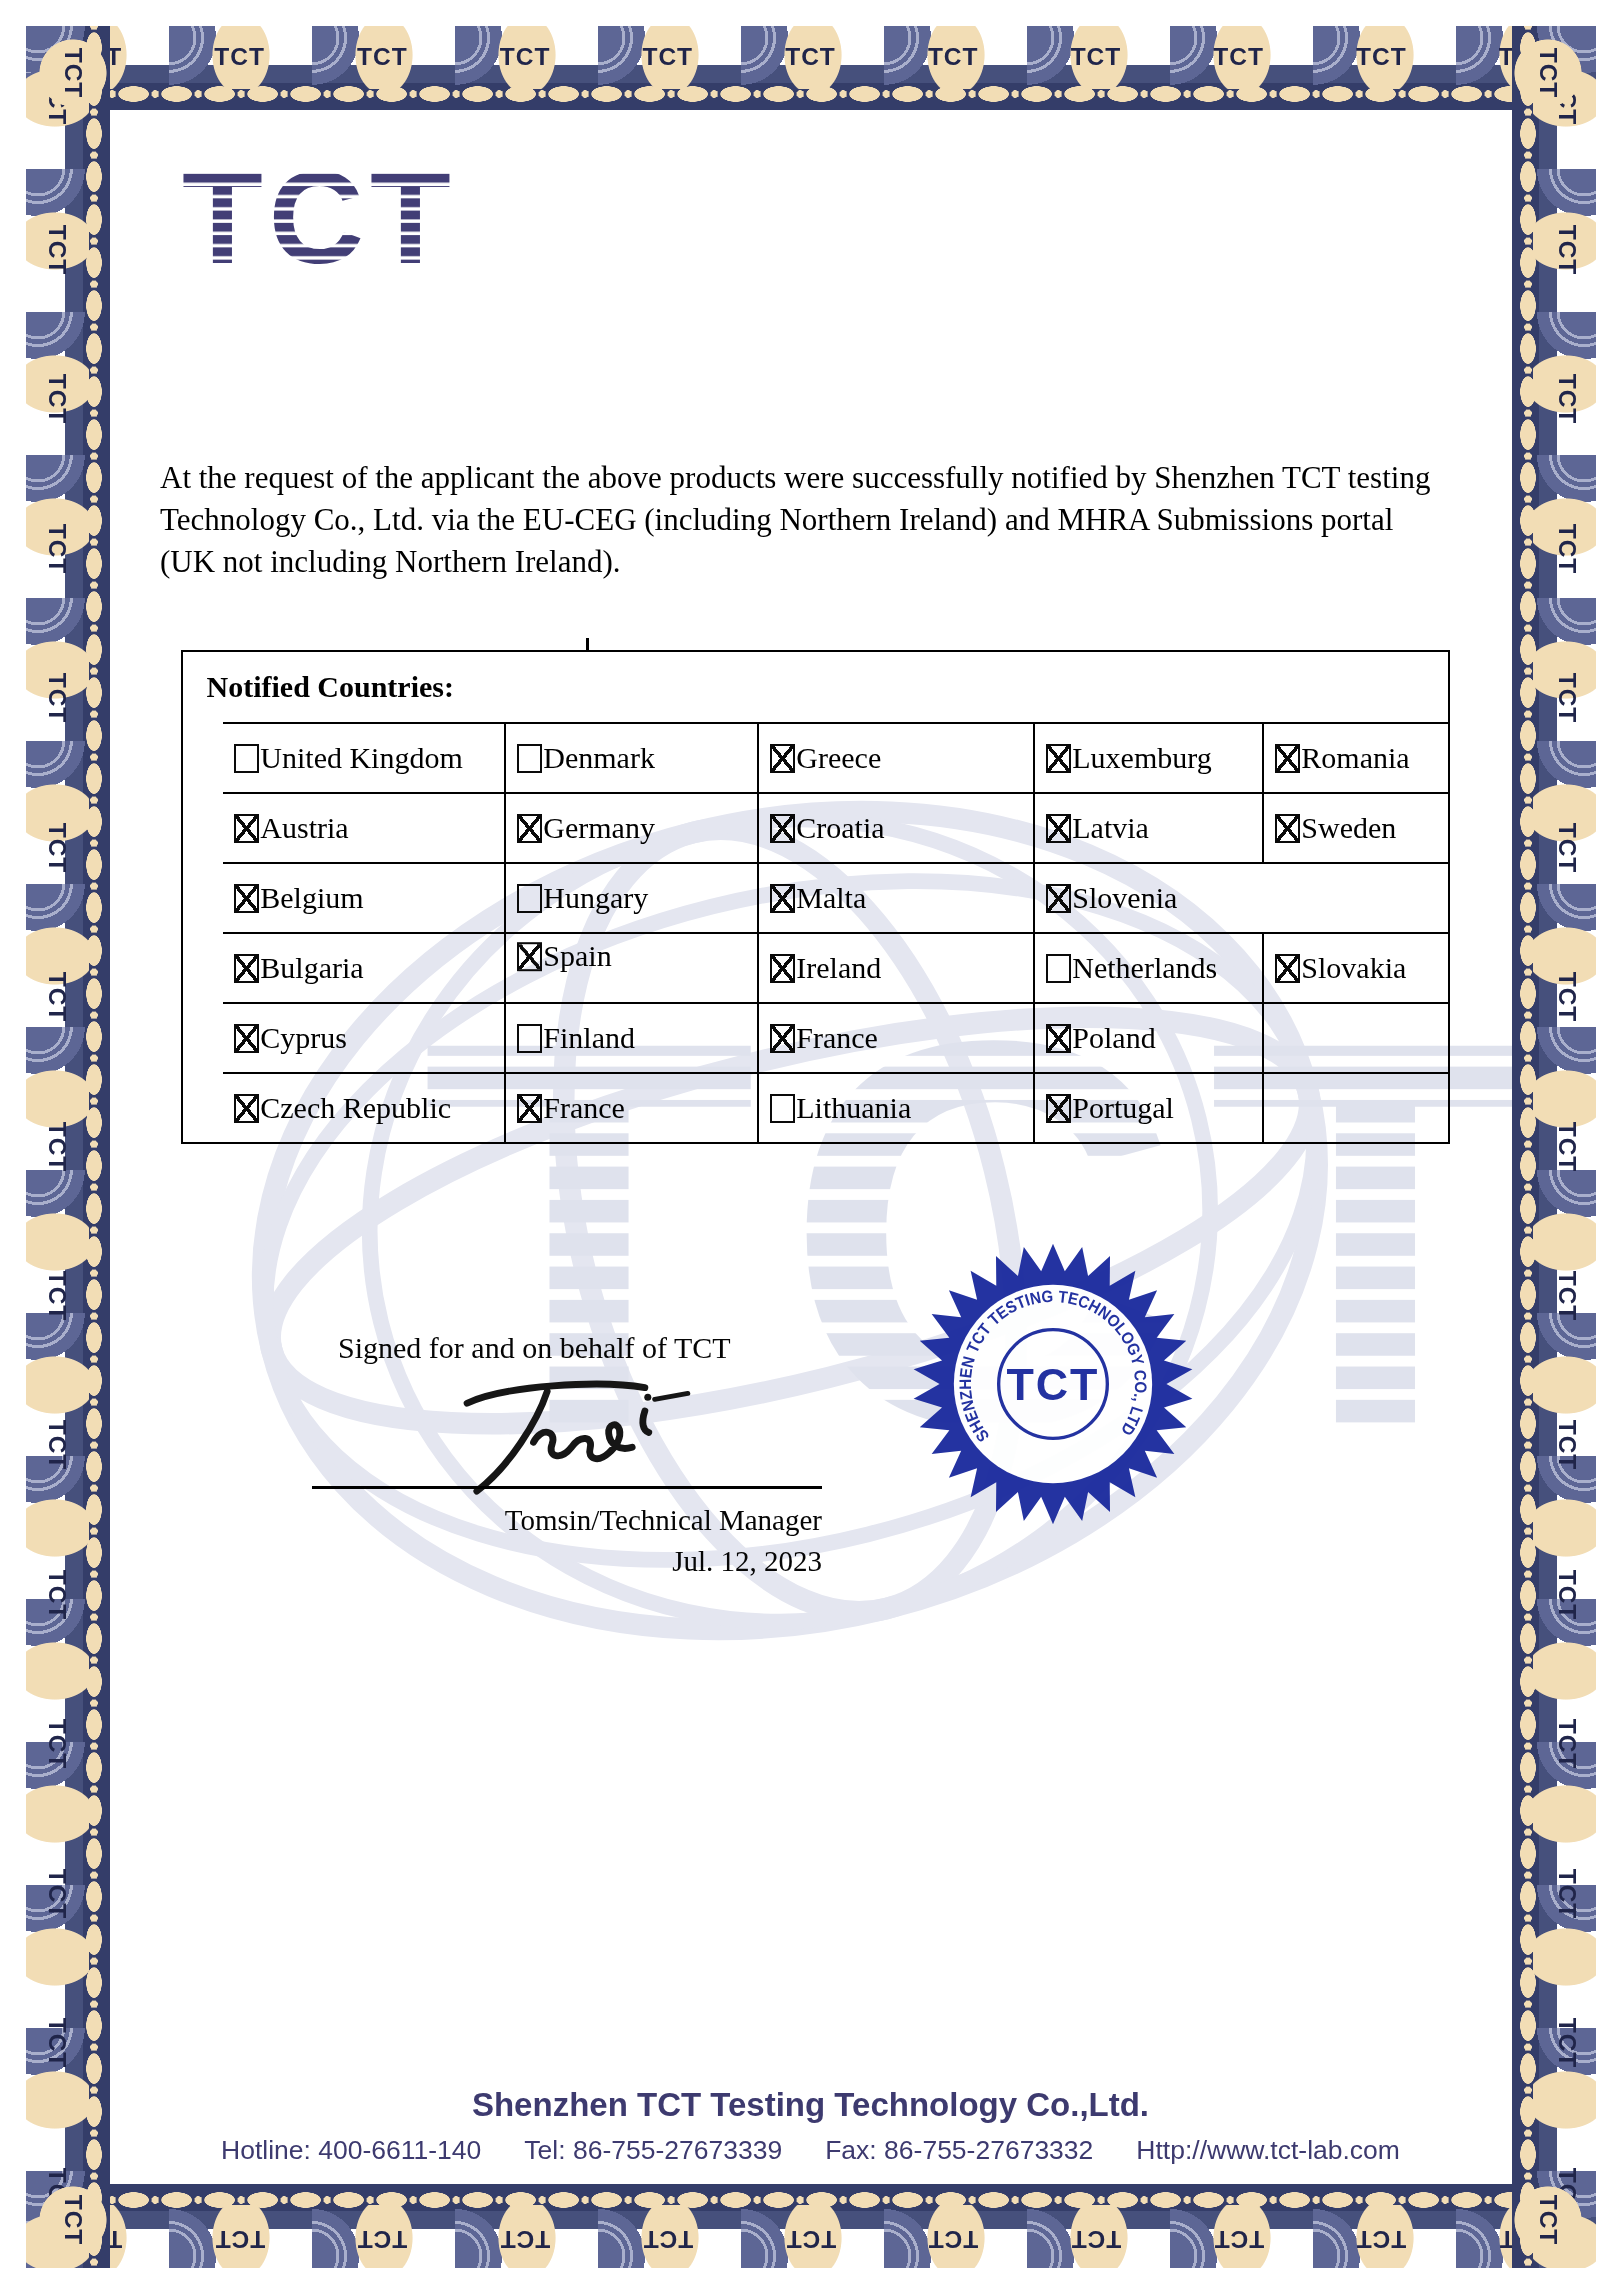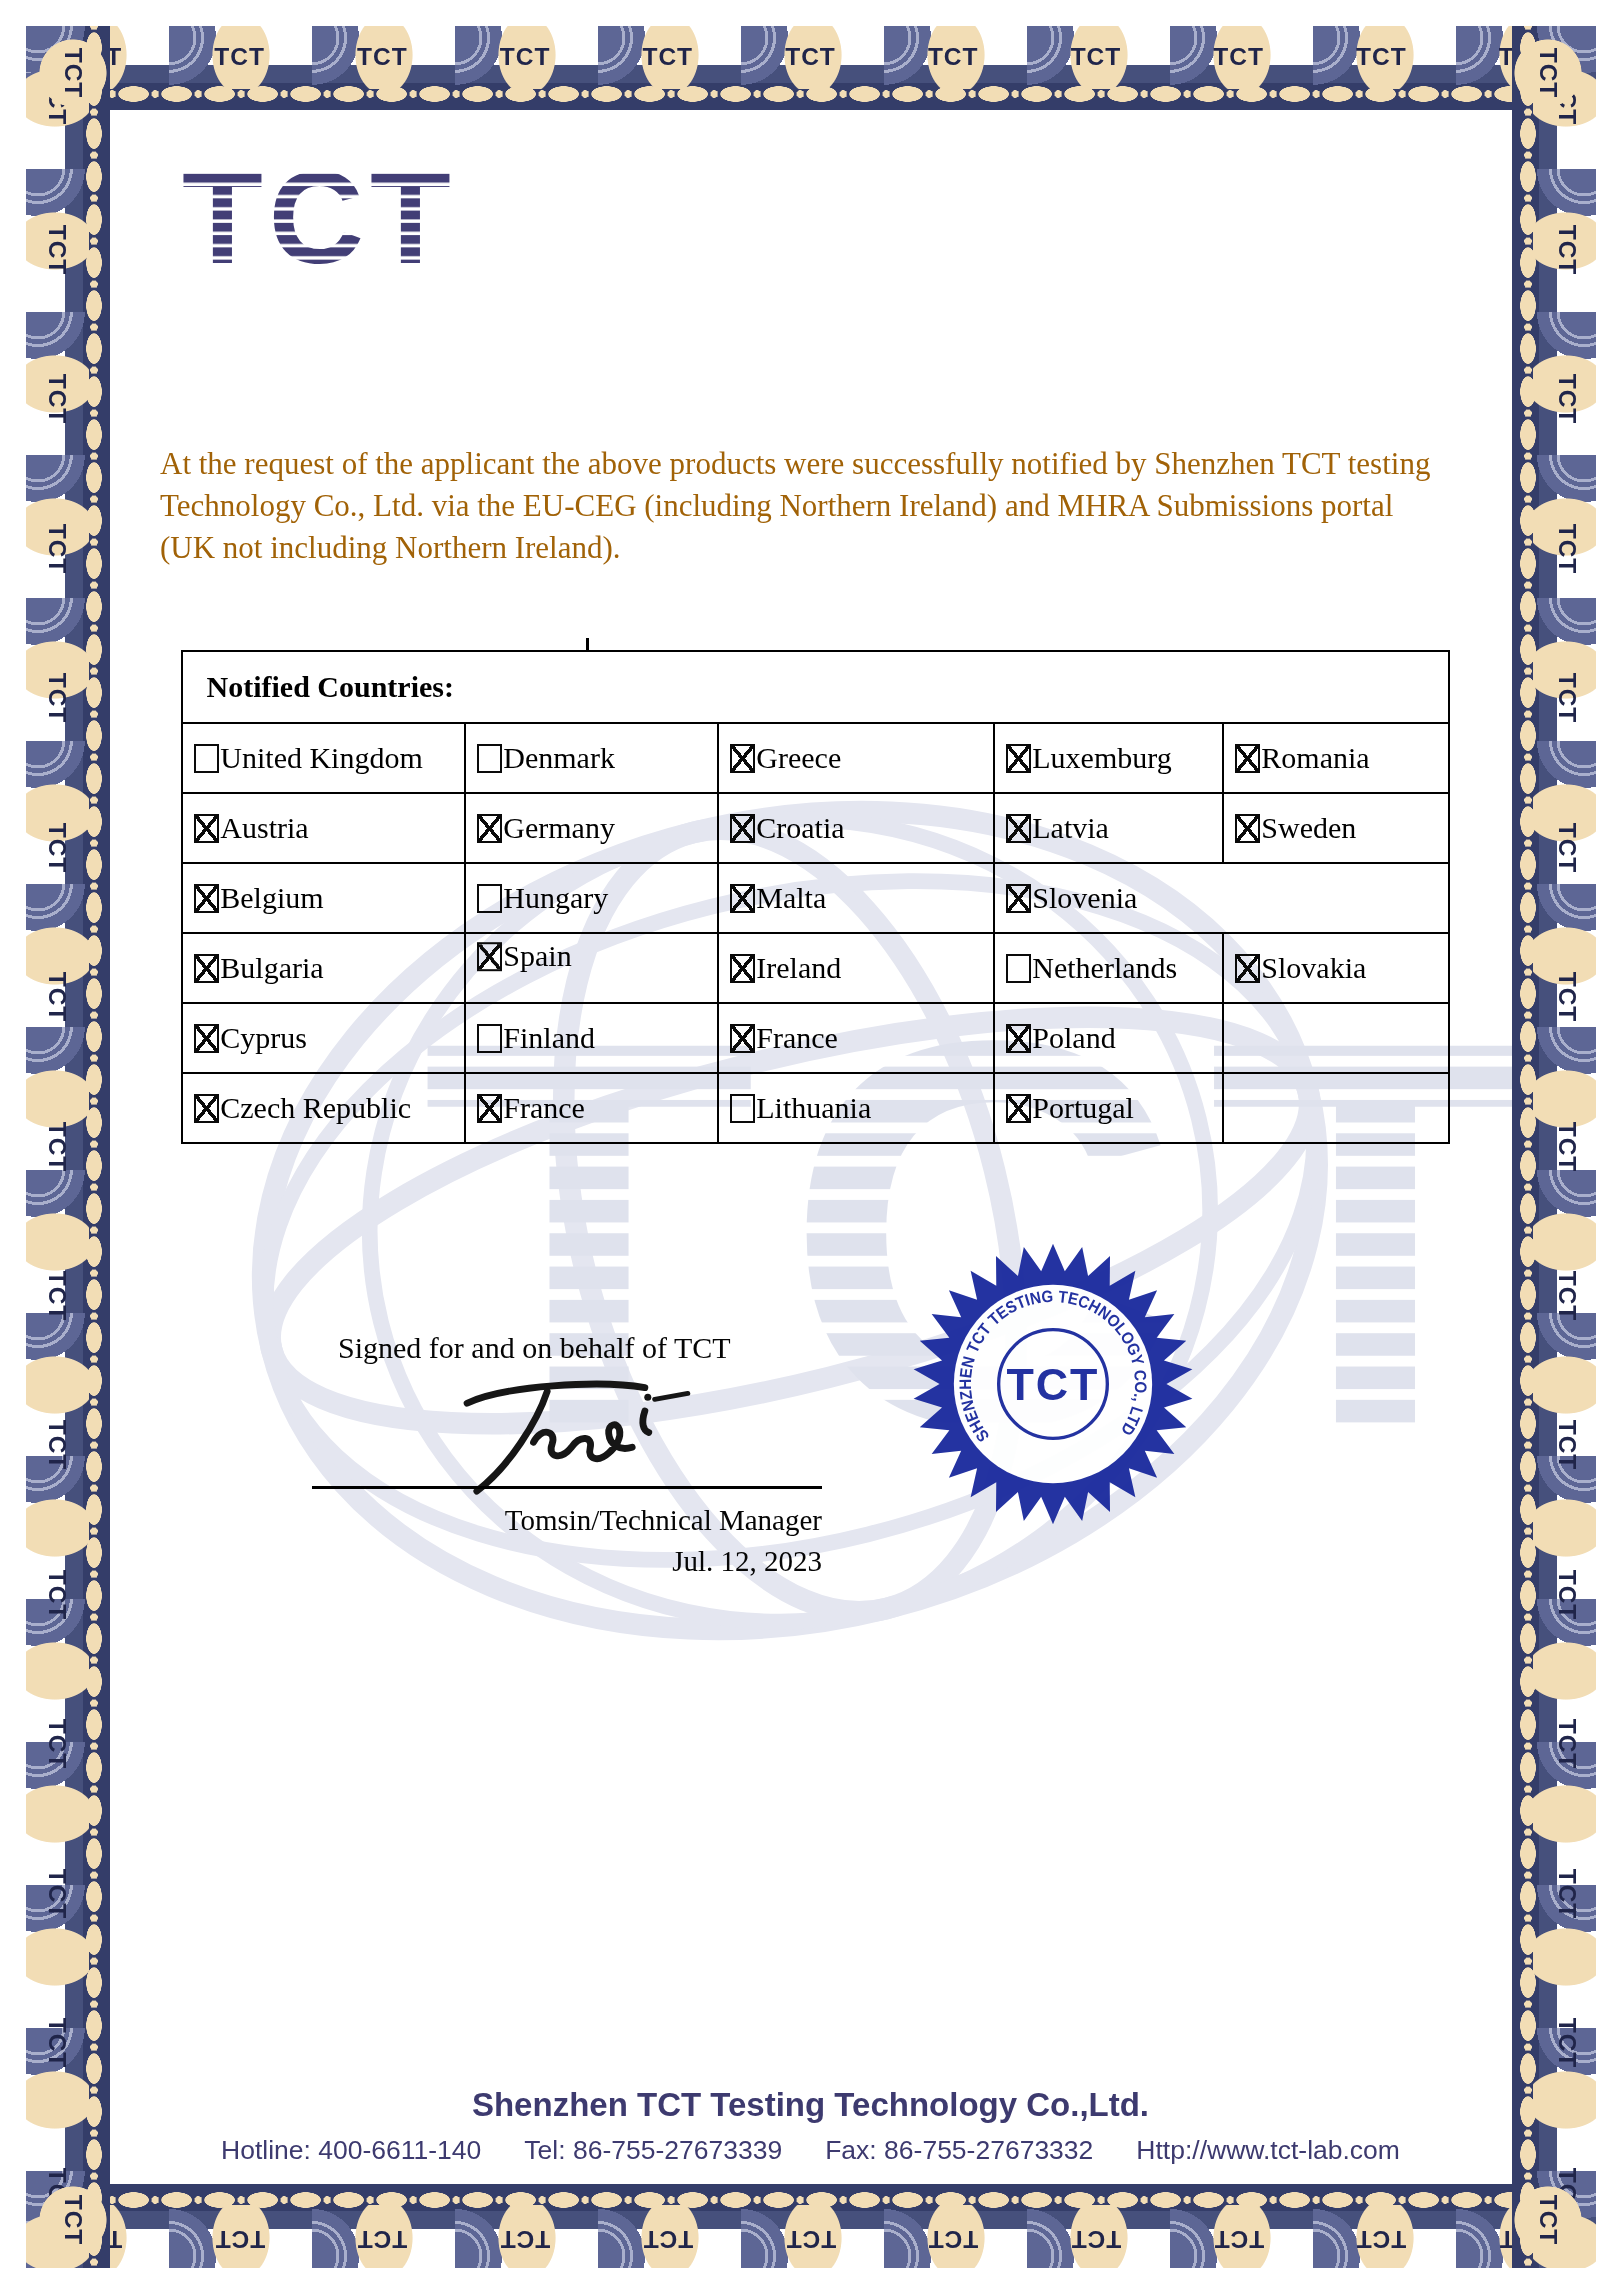--- a/index.html
+++ b/index.html
@@ -69,29 +69,29 @@
   .corner-tl{left:21.6px;top:21.6px;} .corner-tr{right:21.6px;top:21.6px;}
   .corner-bl{left:21.6px;bottom:21.6px;} .corner-br{right:21.6px;bottom:21.6px;}
   .corner-tl .frame-label,.corner-bl .frame-label{transform:translate(-50%,-50%) rotate(90deg);}
   .corner-tr .frame-label,.corner-br .frame-label{transform:translate(-50%,-50%) rotate(90deg);}
 
   
   .content{position:absolute;inset:0;z-index:10;}
 
   .logo-svg{position:absolute;left:176px;top:137px;}
 
-  .intro{position:absolute;left:160px;top:443px;width:1274px;
-    font-size:31px;line-height:42px;color:#a16207;}
+  .intro{position:absolute;left:160px;top:457px;width:1274px;
+    font-size:31px;line-height:42px;color:#000000;}
 
   
   .ctable{position:absolute;left:181px;top:650px;width:1269px;border:2.9px solid #000;
     box-sizing:border-box;background:transparent;}
   .ctable-title{height:70px;display:flex;align-items:center;padding-left:23.5px;
     font-weight:700;font-size:30px;color:#000;}
-  .t-row{display:grid;grid-template-columns:281px 253px 276px 229px 223px;border-top:2.9px solid #000;}
+  .t-row{display:grid;grid-template-columns:281px 253px 276px 229px 223px;border-top:2.9px solid #000;margin-left:40px;}
   .t-cell{height:68px;display:flex;align-items:center;padding-left:10.8px;box-sizing:border-box;}
   .t-cell + .t-cell{border-left:2px solid #000;}
   .cb{width:25.5px;height:29px;border:2.9px solid #0a0a0a;box-sizing:border-box;flex:none;background:transparent;}
   .cb.checked{background-image:
     linear-gradient(to top right, rgba(0,0,0,0) calc(50% - 1.8px), #0a0a0a calc(50% - 1.8px), #0a0a0a calc(50% + 1.8px), rgba(0,0,0,0) calc(50% + 1.8px)),
     linear-gradient(to bottom right, rgba(0,0,0,0) calc(50% - 1.8px), #0a0a0a calc(50% - 1.8px), #0a0a0a calc(50% + 1.8px), rgba(0,0,0,0) calc(50% + 1.8px));}
   .t-label{font-size:30px;color:#000;margin-left:1px;white-space:nowrap;}
   .t-row:nth-child(4) .t-cell:nth-child(2) .cb,
   .t-row:nth-child(4) .t-cell:nth-child(2) .t-label{transform:translateY(-11.8px);}
   .table-tick{position:absolute;left:586px;top:638px;width:2.9px;height:11.8px;background:#000;}

